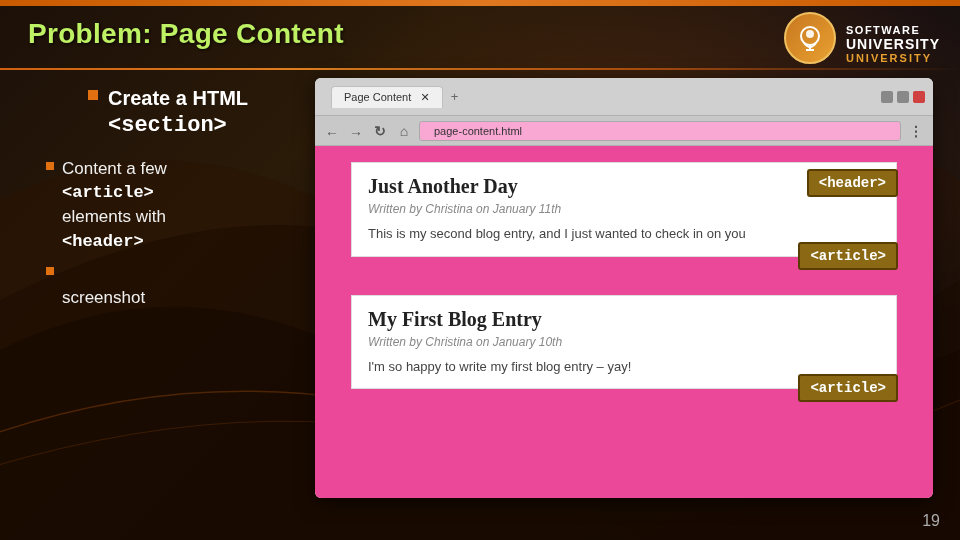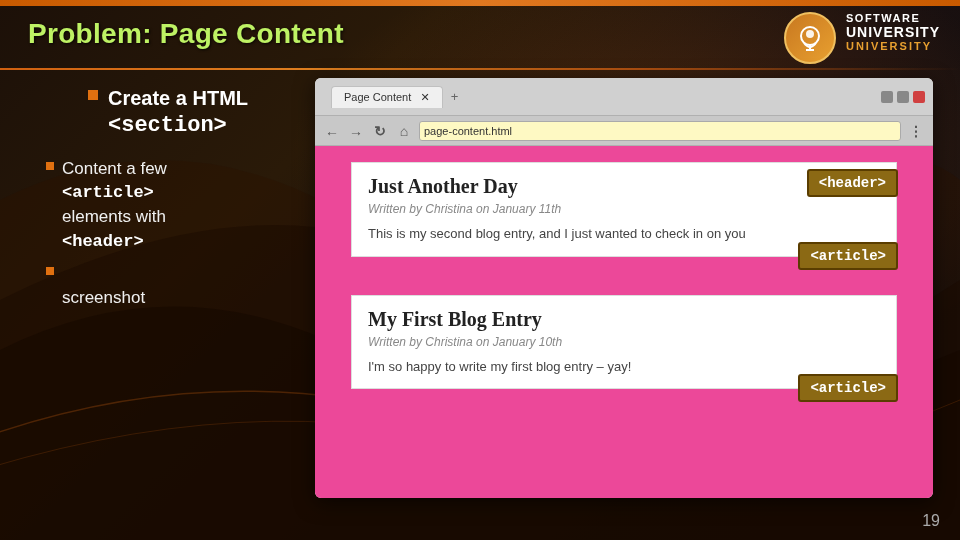--- a/index.html
+++ b/index.html
@@ -41,21 +41,21 @@
       text-shadow: 1px 1px 3px rgba(0,0,0,0.8);
       letter-spacing: 0.3px;
     }
 
     
     .logo-area {
       position: absolute;
       top: 12px;
       right: 20px;
       display: flex;
-      align-items: flex-start;
+      align-items: flex-end;
       gap: 10px;
     }
 
     .logo-circle {
       width: 52px;
       height: 52px;
       border-radius: 50%;
       background: linear-gradient(135deg, #c87820, #e8a030);
       display: flex;
       align-items: center;
@@ -251,23 +251,23 @@
       align-items: center;
       justify-content: center;
       color: #555;
       font-size: 14px;
       font-weight: bold;
     }
 
     .address-bar {
       flex: 1;
       height: 20px;
-      background: #fef9c3;
+      background: #f9a8d4;
       border-radius: 3px;
-      padding: 0 4px;
+      padding: 0 14px;
       font-size: 11px;
       color: #333;
       display: flex;
       align-items: center;
       border: 1px solid #aaa;
     }
 
     .browser-content {
       background: #ec4899;
       padding: 16px 36px;

